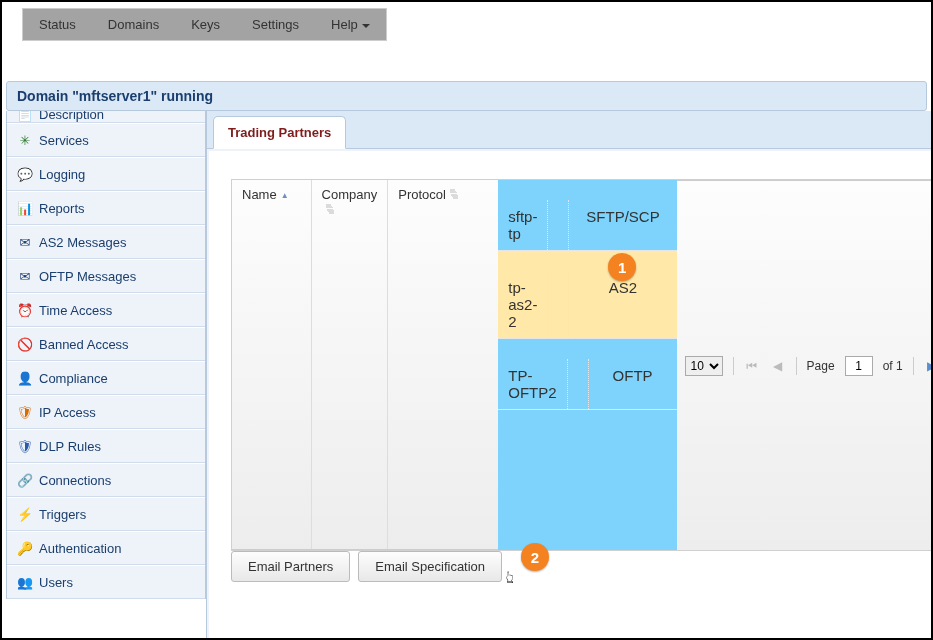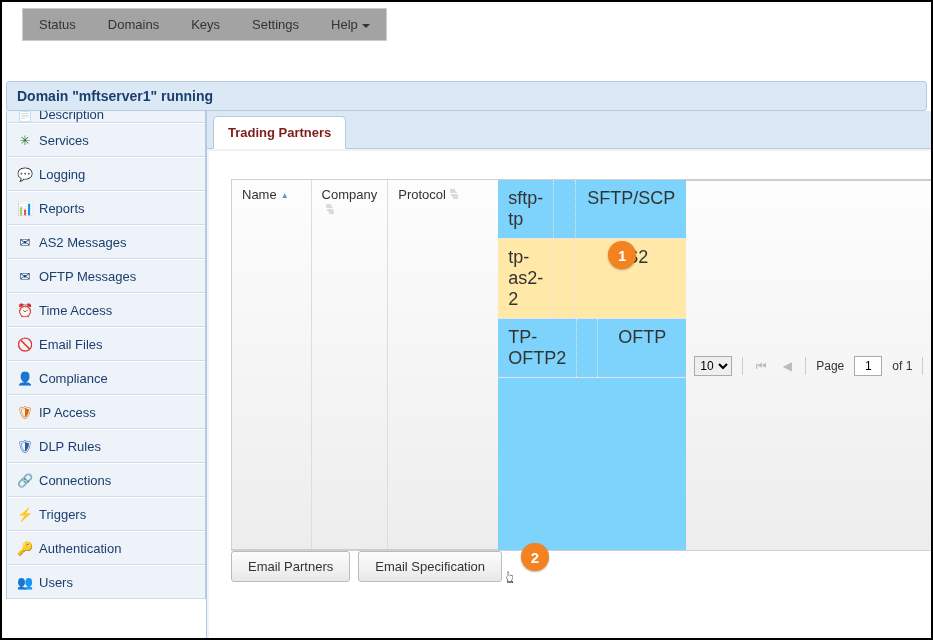--- a/index.html
+++ b/index.html
@@ -181,22 +181,23 @@
   .tbl-row {
     display: flex;
     border-bottom: 1px solid #e5e5e5;
   }
   .tbl-row.selected {
     background: #ffe8a8;
   }
   .tbl-cell {
     padding: 8px 10px;
     border-right: 1px dotted #e5e5e5;
-    font-size: 18px;
-    color: #333;
+    font-size: 15px;
+    color: #333;
+    margin-top: 20px;
   }
   .tbl-cell.name { flex: 1.6; position: relative; }
   .tbl-cell.company { flex: 1; }
   .tbl-cell.protocol { width: 110px; border-right: none; text-align: center; }
   
   .pager {
     display: flex;
     align-items: center;
     gap: 10px;
     padding: 6px 8px;
@@ -312,21 +313,21 @@
     <div class="sidebar-item">
       <span class="sidebar-icon">✉</span>
       <span>OFTP Messages</span>
     </div>
     <div class="sidebar-item">
       <span class="sidebar-icon">⏰</span>
       <span>Time Access</span>
     </div>
     <div class="sidebar-item">
       <span class="sidebar-icon" style="color:#c33">🚫</span>
-      <span>Email Files</span>
+      <span>Banned Access</span>
     </div>
     <div class="sidebar-item">
       <span class="sidebar-icon" style="color:#2a5ca8">👤</span>
       <span>Compliance</span>
     </div>
     <div class="sidebar-item">
       <span class="sidebar-icon" style="color:#d96b00">🛡</span>
       <span>IP Access</span>
     </div>
     <div class="sidebar-item">

